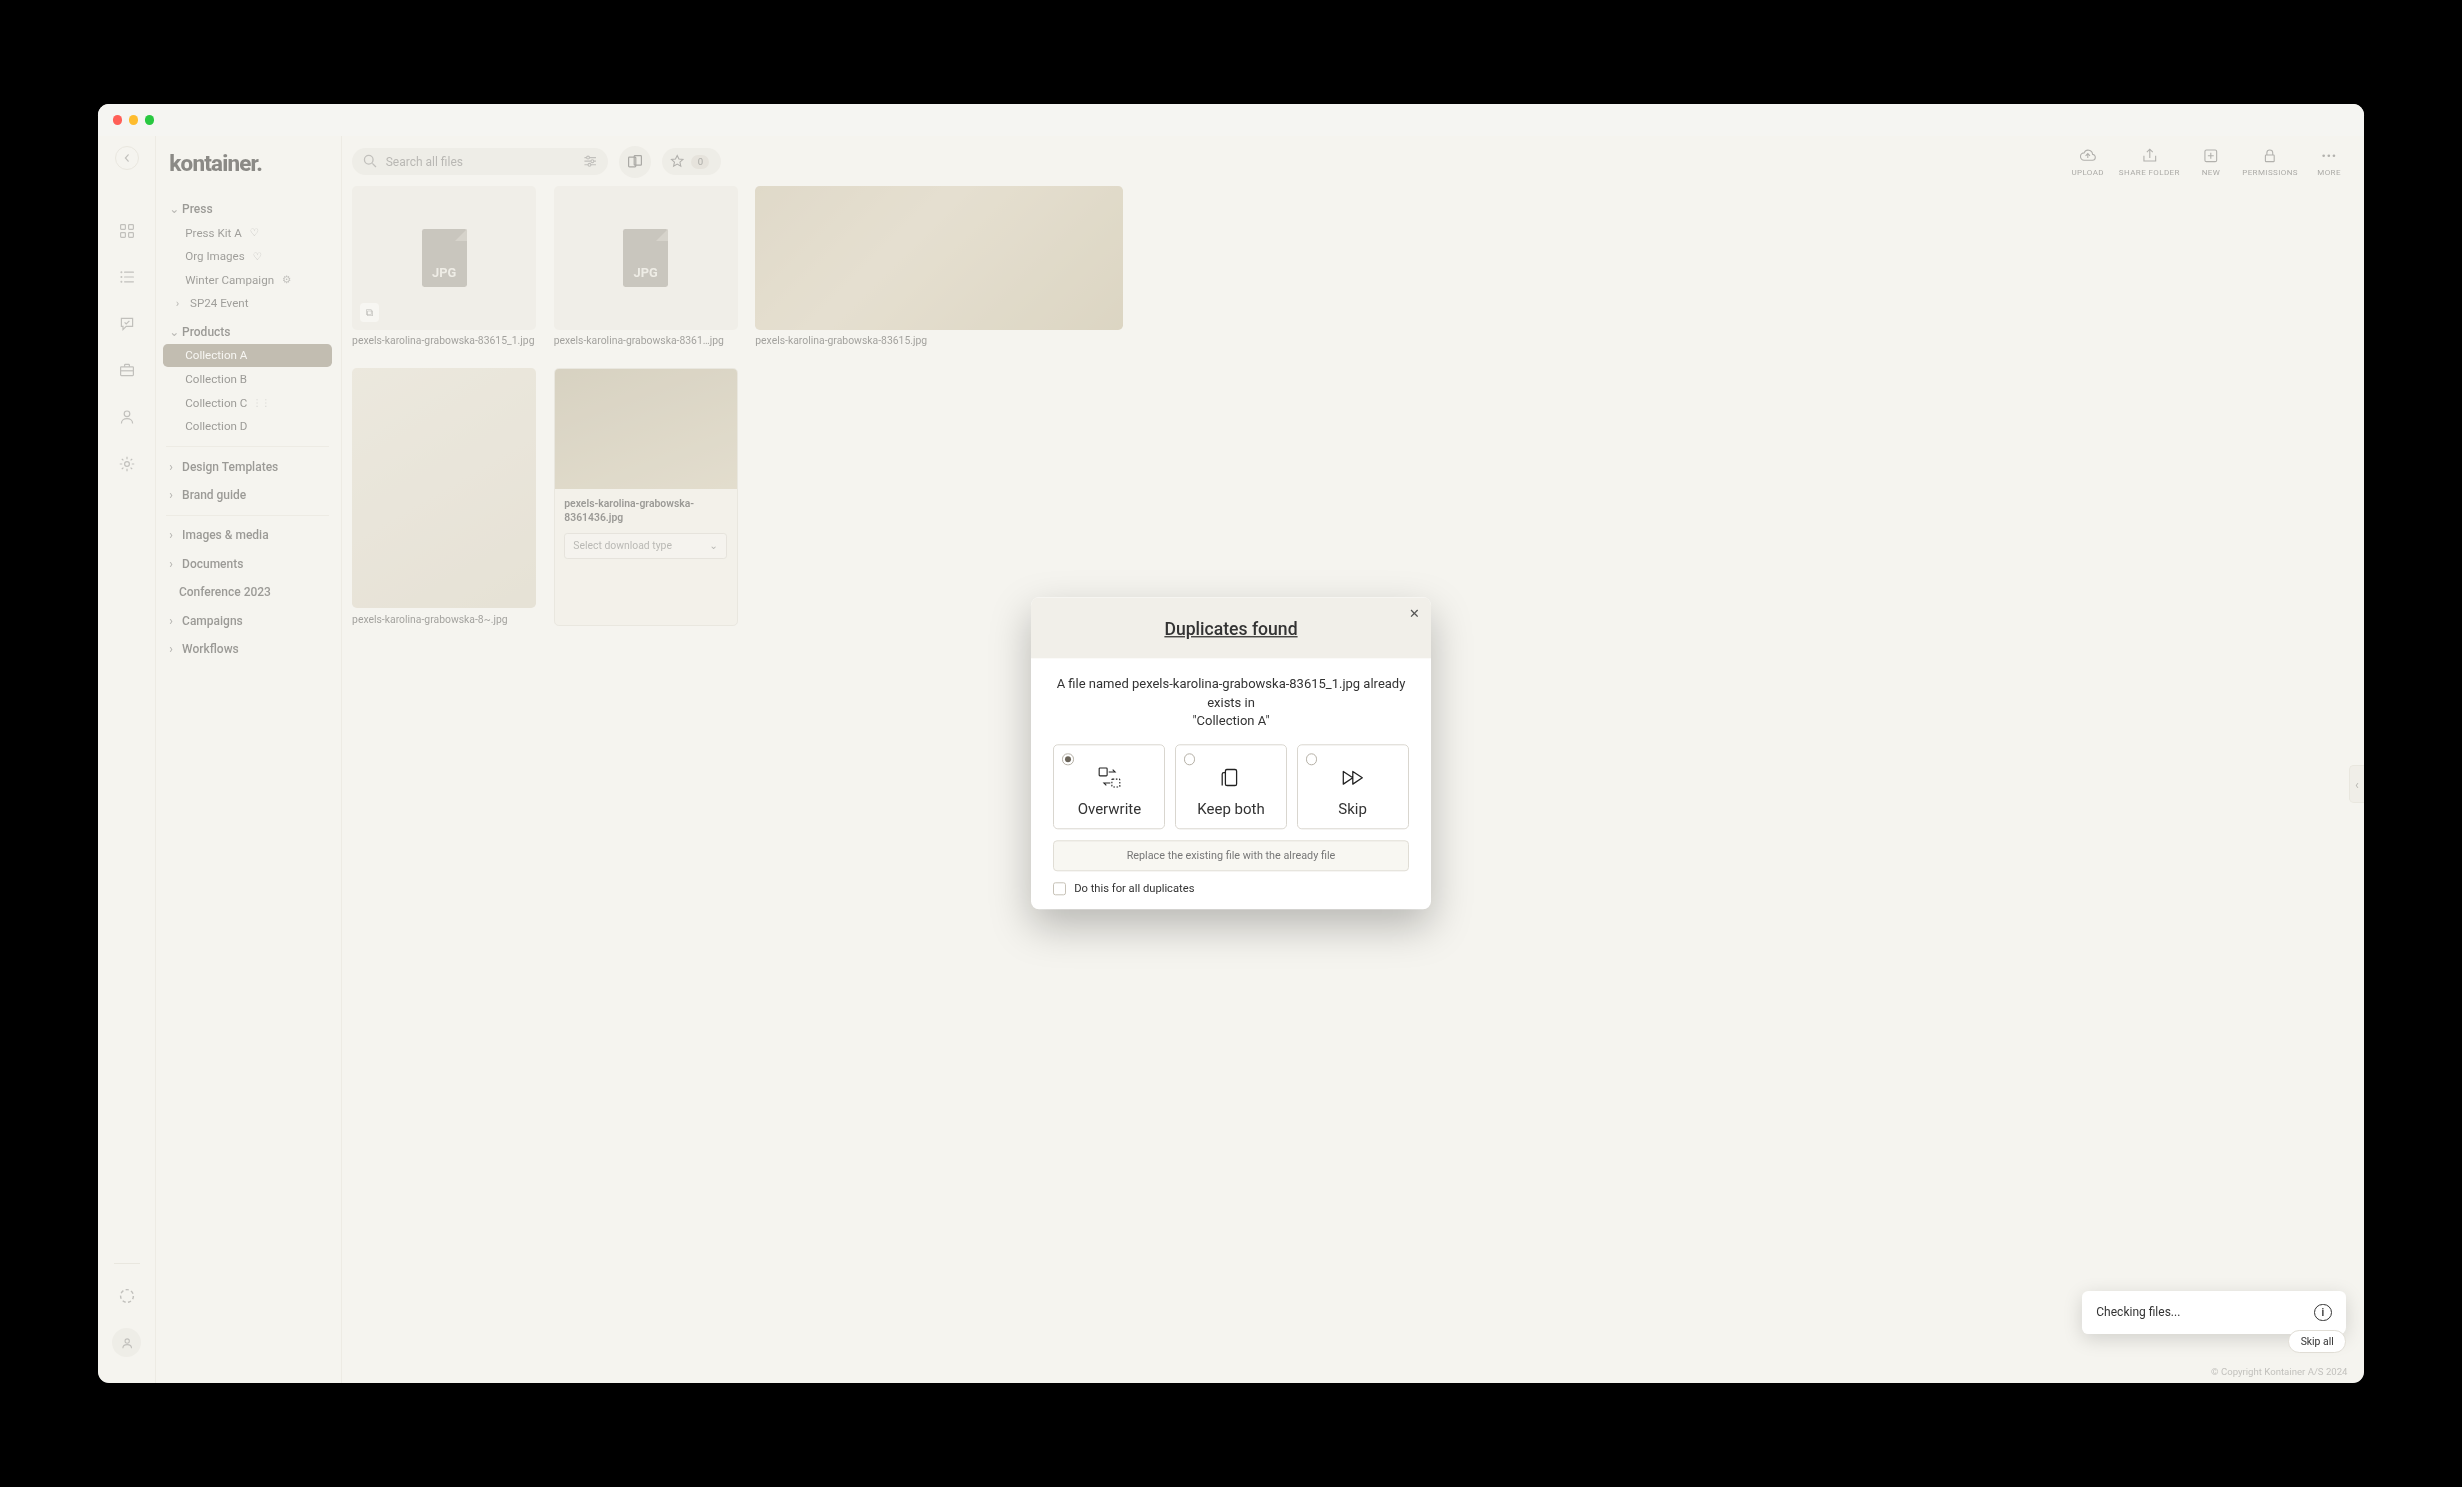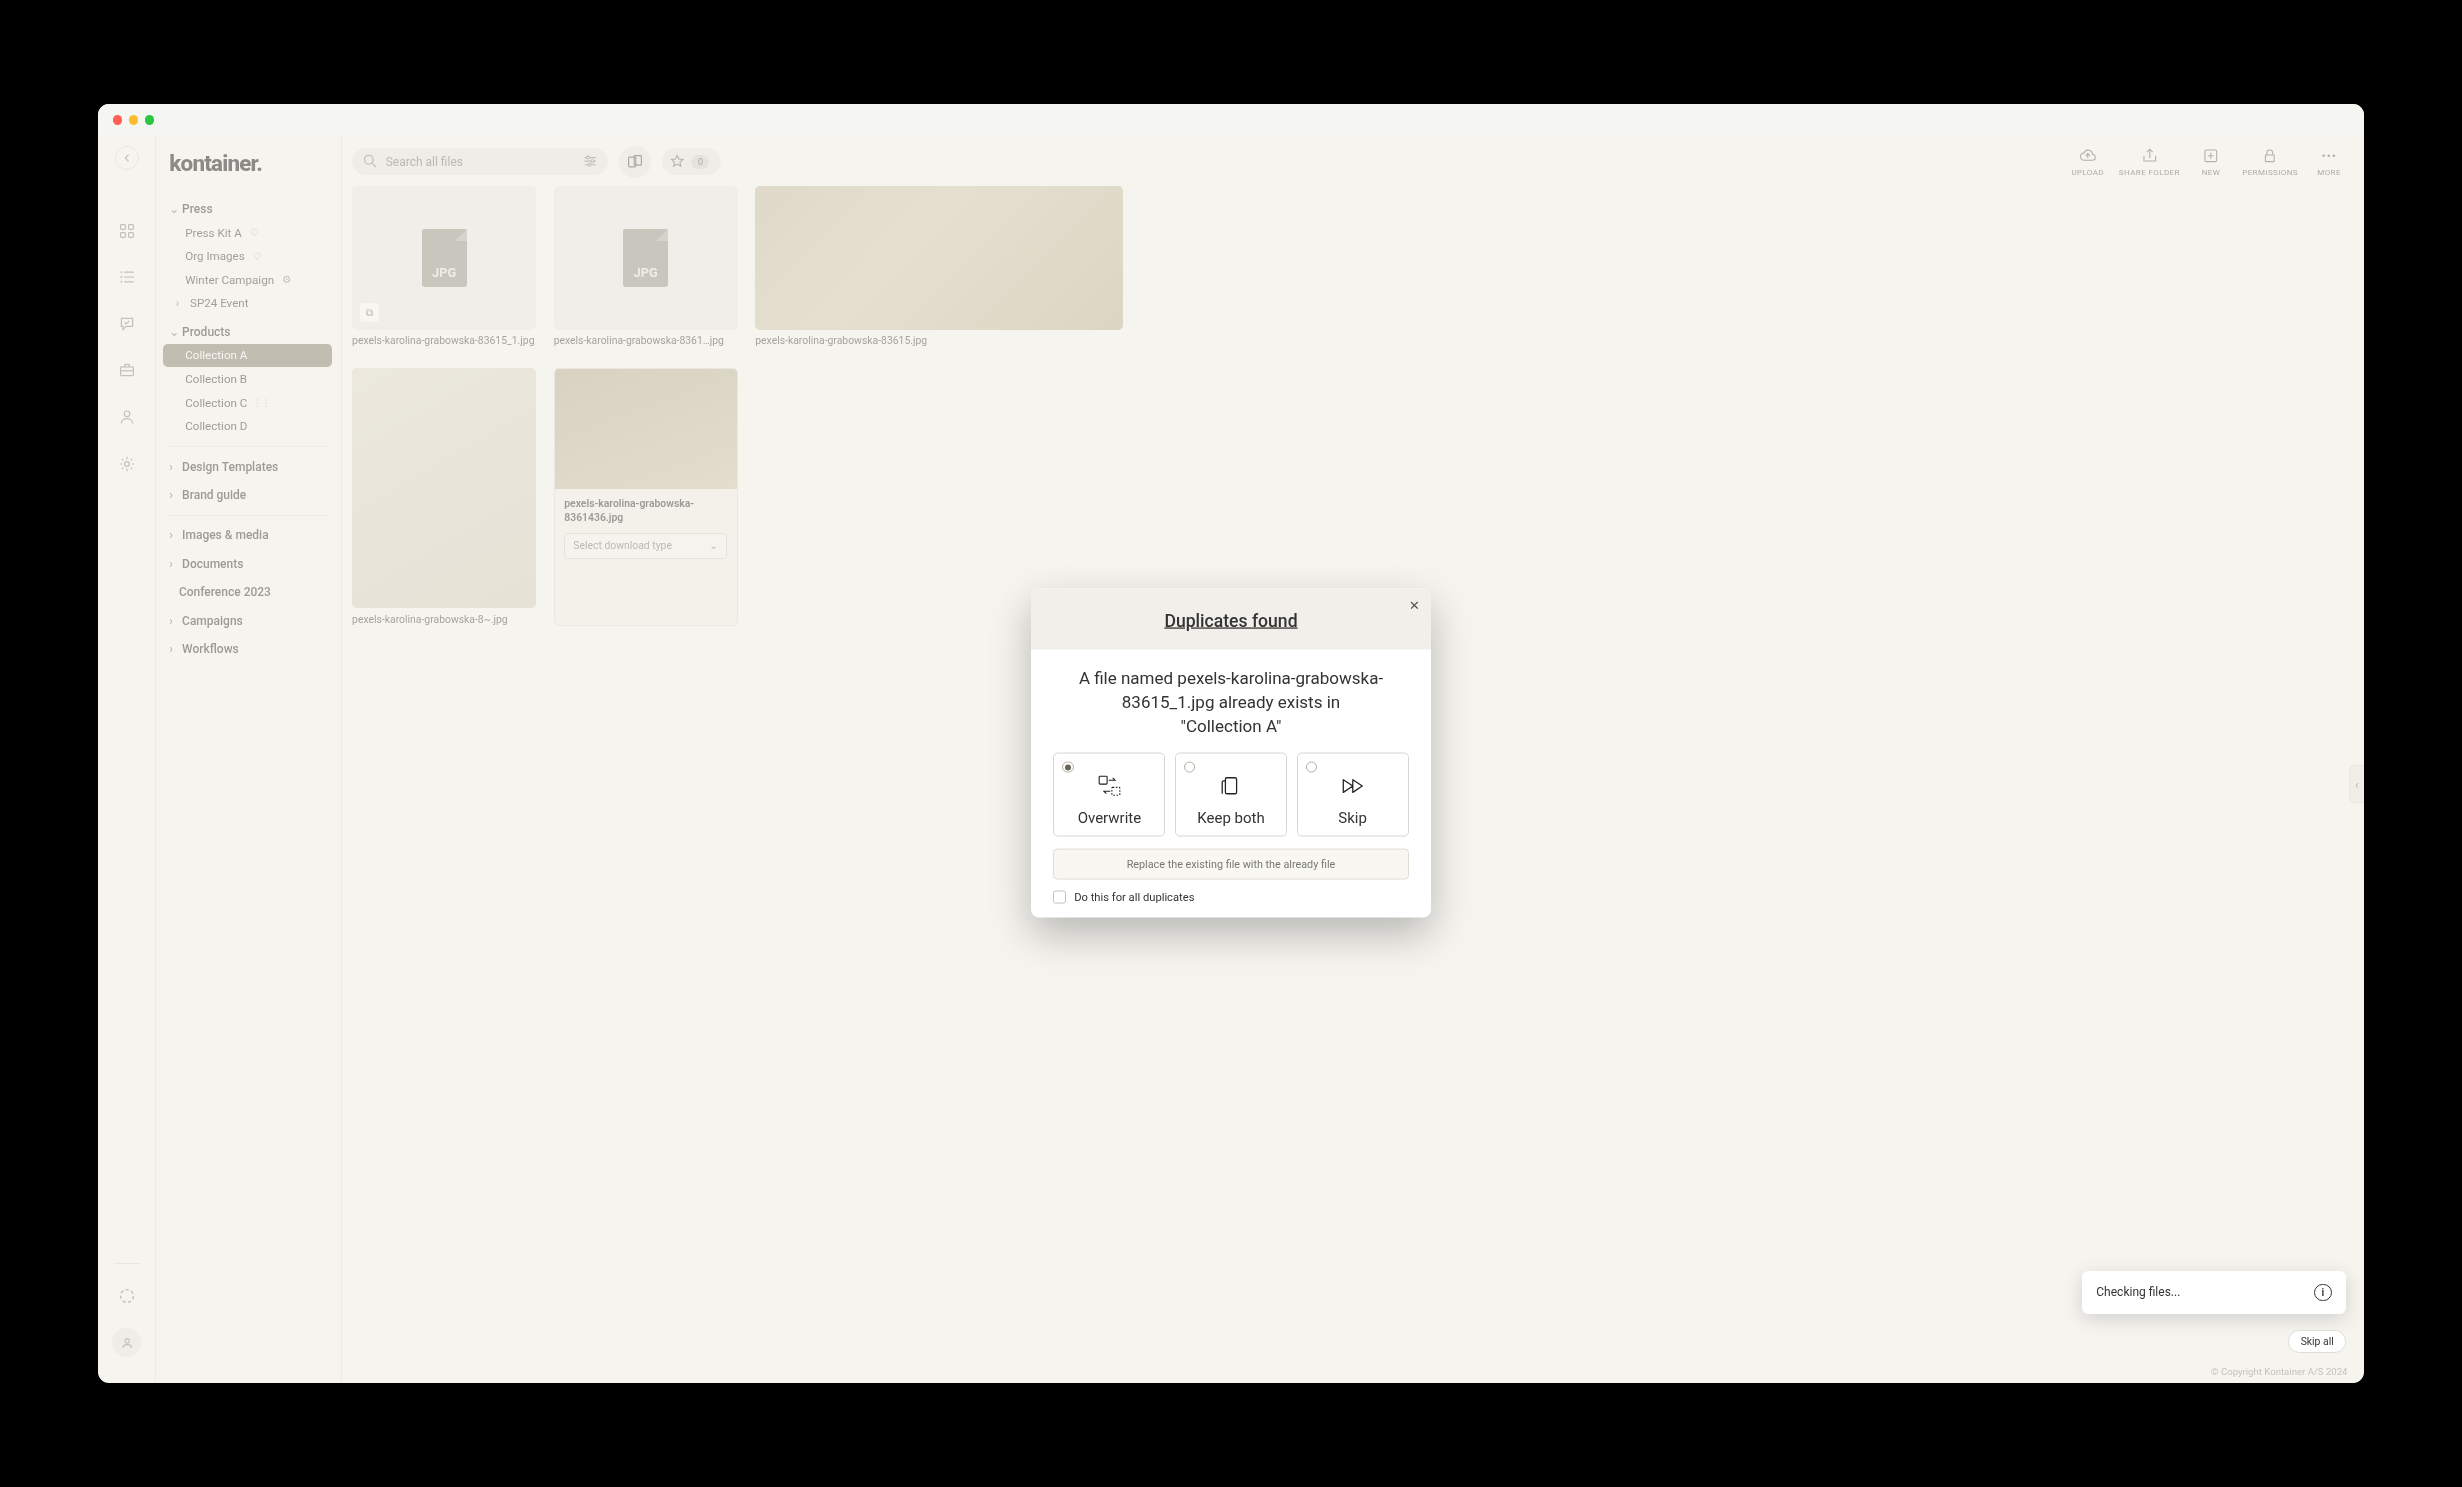--- a/index.html
+++ b/index.html
@@ -235,21 +235,21 @@
   text-align:center;
   position:relative;
   text-decoration:underline;
 }
 .modal-head h2 { font-size: 17.6px; font-weight:500; color:#333; }
 .modal-close {
   position:absolute; top:9.6px; right:11.2px;
   font-size:12.8px; color:#555; cursor:pointer;
 }
 .modal-body { padding: 17.6px 22.4px 14.4px; }
-.modal-msg { text-align:center; font-size:17px; color:#333; line-height:1.4; margin-bottom: 14.4px; }
+.modal-msg { text-align:center; font-size:13px; color:#333; line-height:1.4; margin-bottom: 14.4px; }
 .options { display:flex; gap:9.6px; }
 .opt {
   flex:1;
   border:0.8px solid #d9d6cf;
   border-radius:4.8px;
   padding: 11.2px 6.4px 9.6px;
   display:flex; flex-direction:column; align-items:center;
   gap:8px; cursor:pointer;
   position:relative;
 }
@@ -278,21 +278,21 @@
   padding: 14.4px;
   display:flex; justify-content:center; gap:32px; align-items:center;
 }
 .btn-cancel { font-size:12.4px; color:#222; background:none; border:none; cursor:pointer; }
 .btn-confirm {
   background:#a59c8b; color:#fff; border:none;
   padding: 8px 21px; border-radius:16px; font-size:12px; cursor:pointer;
 }
 
 .toast {
-  position:absolute; right:17.6px; bottom:69px;
+  position:absolute; right:17.6px; bottom:49px;
   background:#fff; border-radius:6.4px;
   box-shadow:0 4.8px 19px rgba(0,0,0,0.15);
   padding: 12.8px 14.4px;
   width: 264px;
   display:flex; align-items:center; justify-content:space-between;
   font-size:12px; color:#333;
 }
 .toast .info { width:17.6px; height:17.6px; border:1.2px solid #333; border-radius:50%; display:flex; align-items:center; justify-content:center; font-size:10.4px; font-weight:600;}
 .closeall {
   position:absolute; right:17.6px; bottom:30px;

